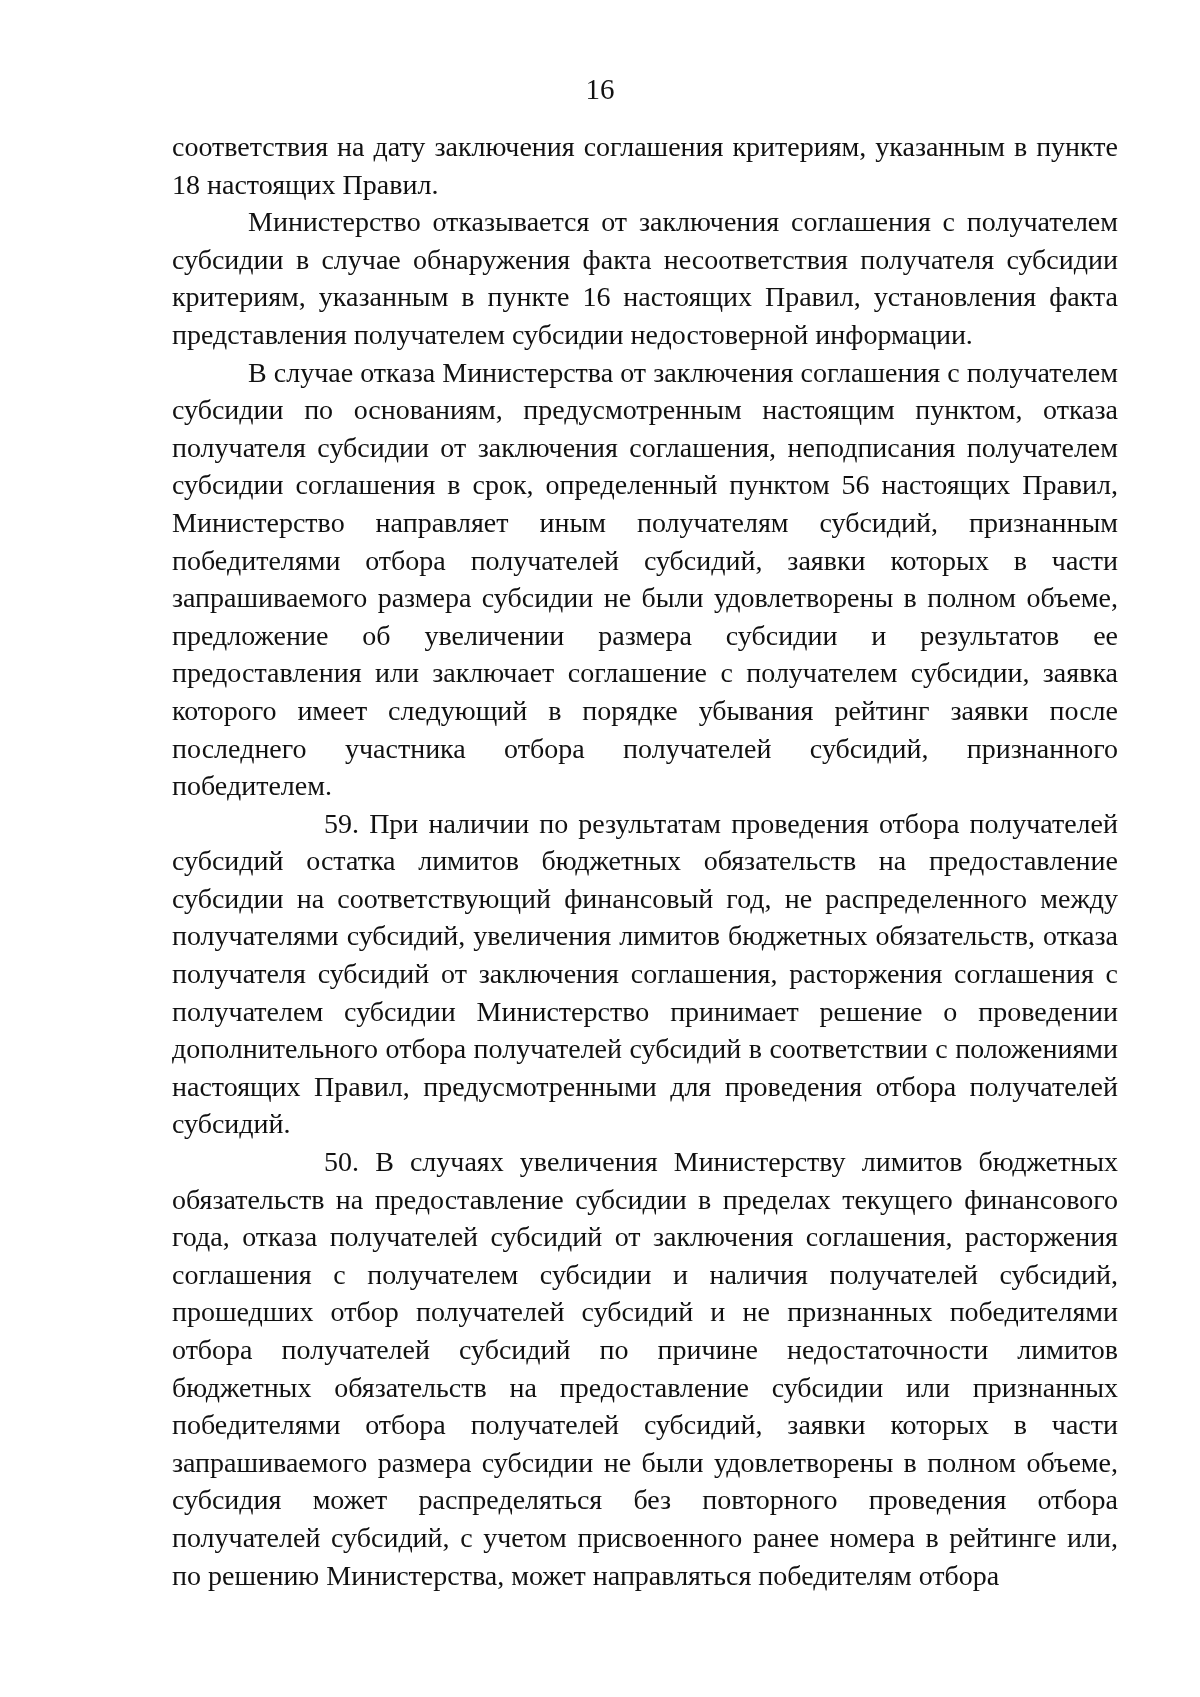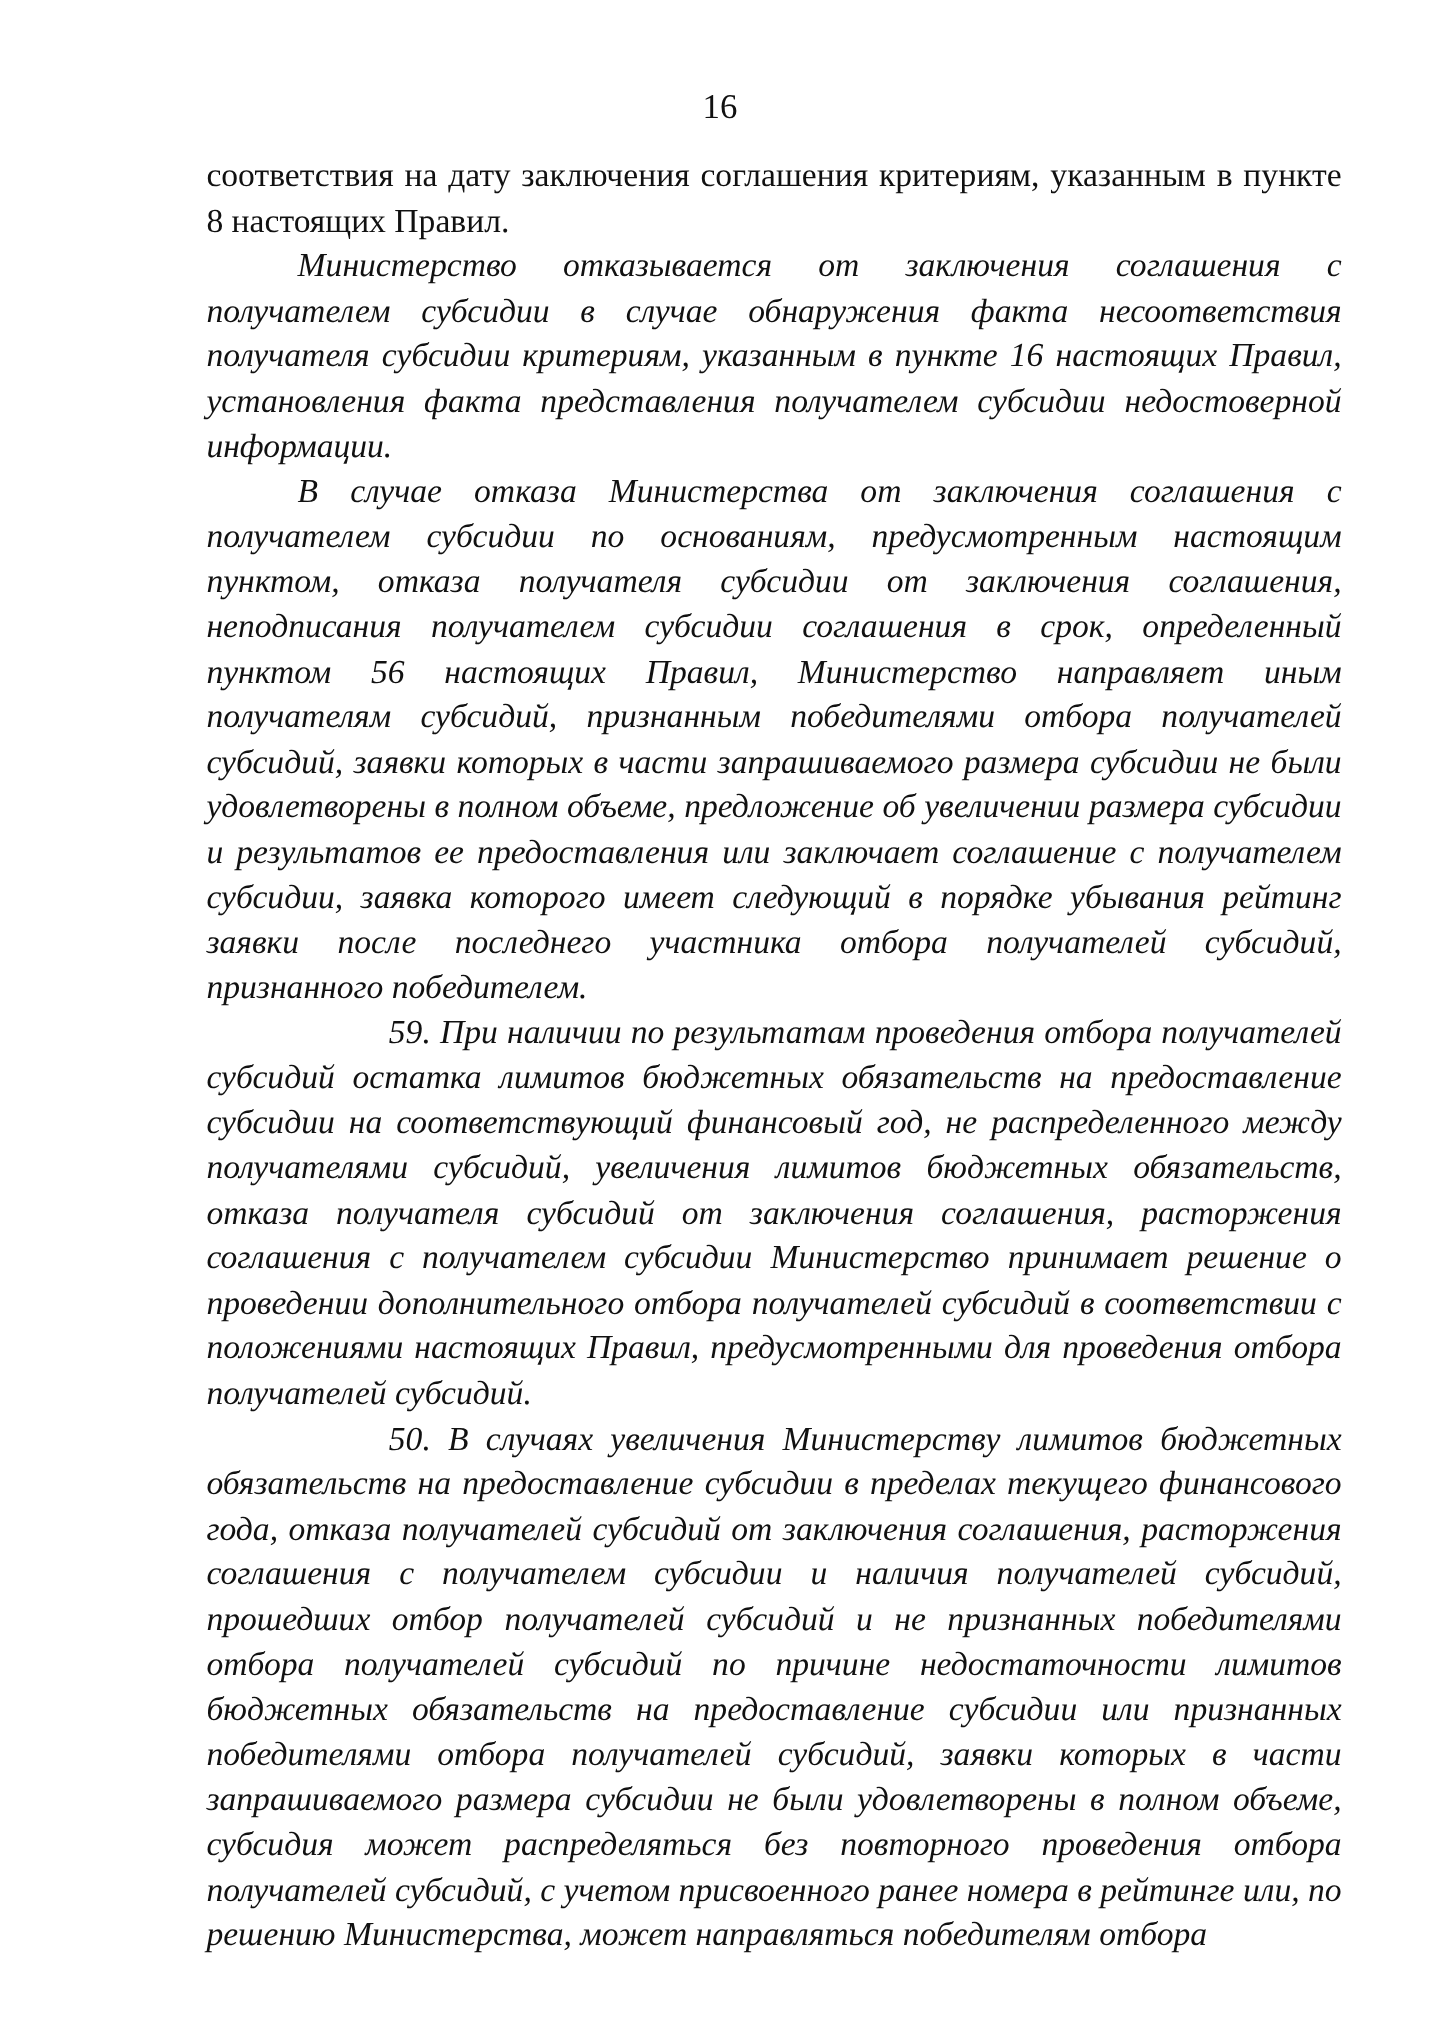--- a/index.html
+++ b/index.html
@@ -11,33 +11,33 @@
   }
   .page-number {
     position: absolute; top: 74px; left: 0; width: 1200px; text-align: center;
     font-size: 29px; line-height: 30px;
   }
   .body-text {
     position: absolute; left: 172px; top: 128px; width: 946px;
     font-size: 28px; line-height: 37.6px;
   }
   .para { margin: 0; text-align: justify; text-align-last: left; }
-  .para.indent { text-indent: 76px; font-style: italic; }
-  .para.num { text-indent: 76px; font-style: italic; }
+  .para.indent { text-indent: 76px; }
+  .para.num { text-indent: 76px; }
   .para .pnum { display: inline-block; min-width: 52px; }
 </style>
 </head>
 <body>
 
 <div class="page">
   <div class="page-number">16</div>
 
   <div class="body-text">
     <p class="para">
-      <span>соответствия на дату заключения соглашения критериям, указанным в пункте 8 настоящих Правил.</span>
+      <span>соответствия на дату заключения соглашения критериям, указанным в пункте 18 настоящих Правил.</span>
     </p>
     <p class="para indent">
       <span>Министерство отказывается от заключения соглашения с получателем субсидии в случае обнаружения факта несоответствия получателя субсидии критериям, указанным в пункте 16 настоящих Правил, установления факта представления получателем субсидии недостоверной информации.</span>
     </p>
     <p class="para indent">
       <span>В случае отказа Министерства от заключения соглашения с получателем субсидии по основаниям, предусмотренным настоящим пунктом, отказа получателя субсидии от заключения соглашения, неподписания получателем субсидии соглашения в срок, определенный пунктом 56 настоящих Правил, Министерство направляет иным получателям субсидий, признанным победителями отбора получателей субсидий, заявки которых в части запрашиваемого размера субсидии не были удовлетворены в полном объеме, предложение об увеличении размера субсидии и результатов ее предоставления или заключает соглашение с получателем субсидии, заявка которого имеет следующий в порядке убывания рейтинг заявки после последнего участника отбора получателей субсидий, признанного победителем.</span>
     </p>
     <p class="para num">
       <span class="pnum">59.</span>
       <span>При наличии по результатам проведения отбора получателей субсидий остатка лимитов бюджетных обязательств на предоставление субсидии на соответствующий финансовый год, не распределенного между получателями субсидий, увеличения лимитов бюджетных обязательств, отказа получателя субсидий от заключения соглашения, расторжения соглашения с получателем субсидии Министерство принимает решение о проведении дополнительного отбора получателей субсидий в соответствии с положениями настоящих Правил, предусмотренными для проведения отбора получателей субсидий.</span>

